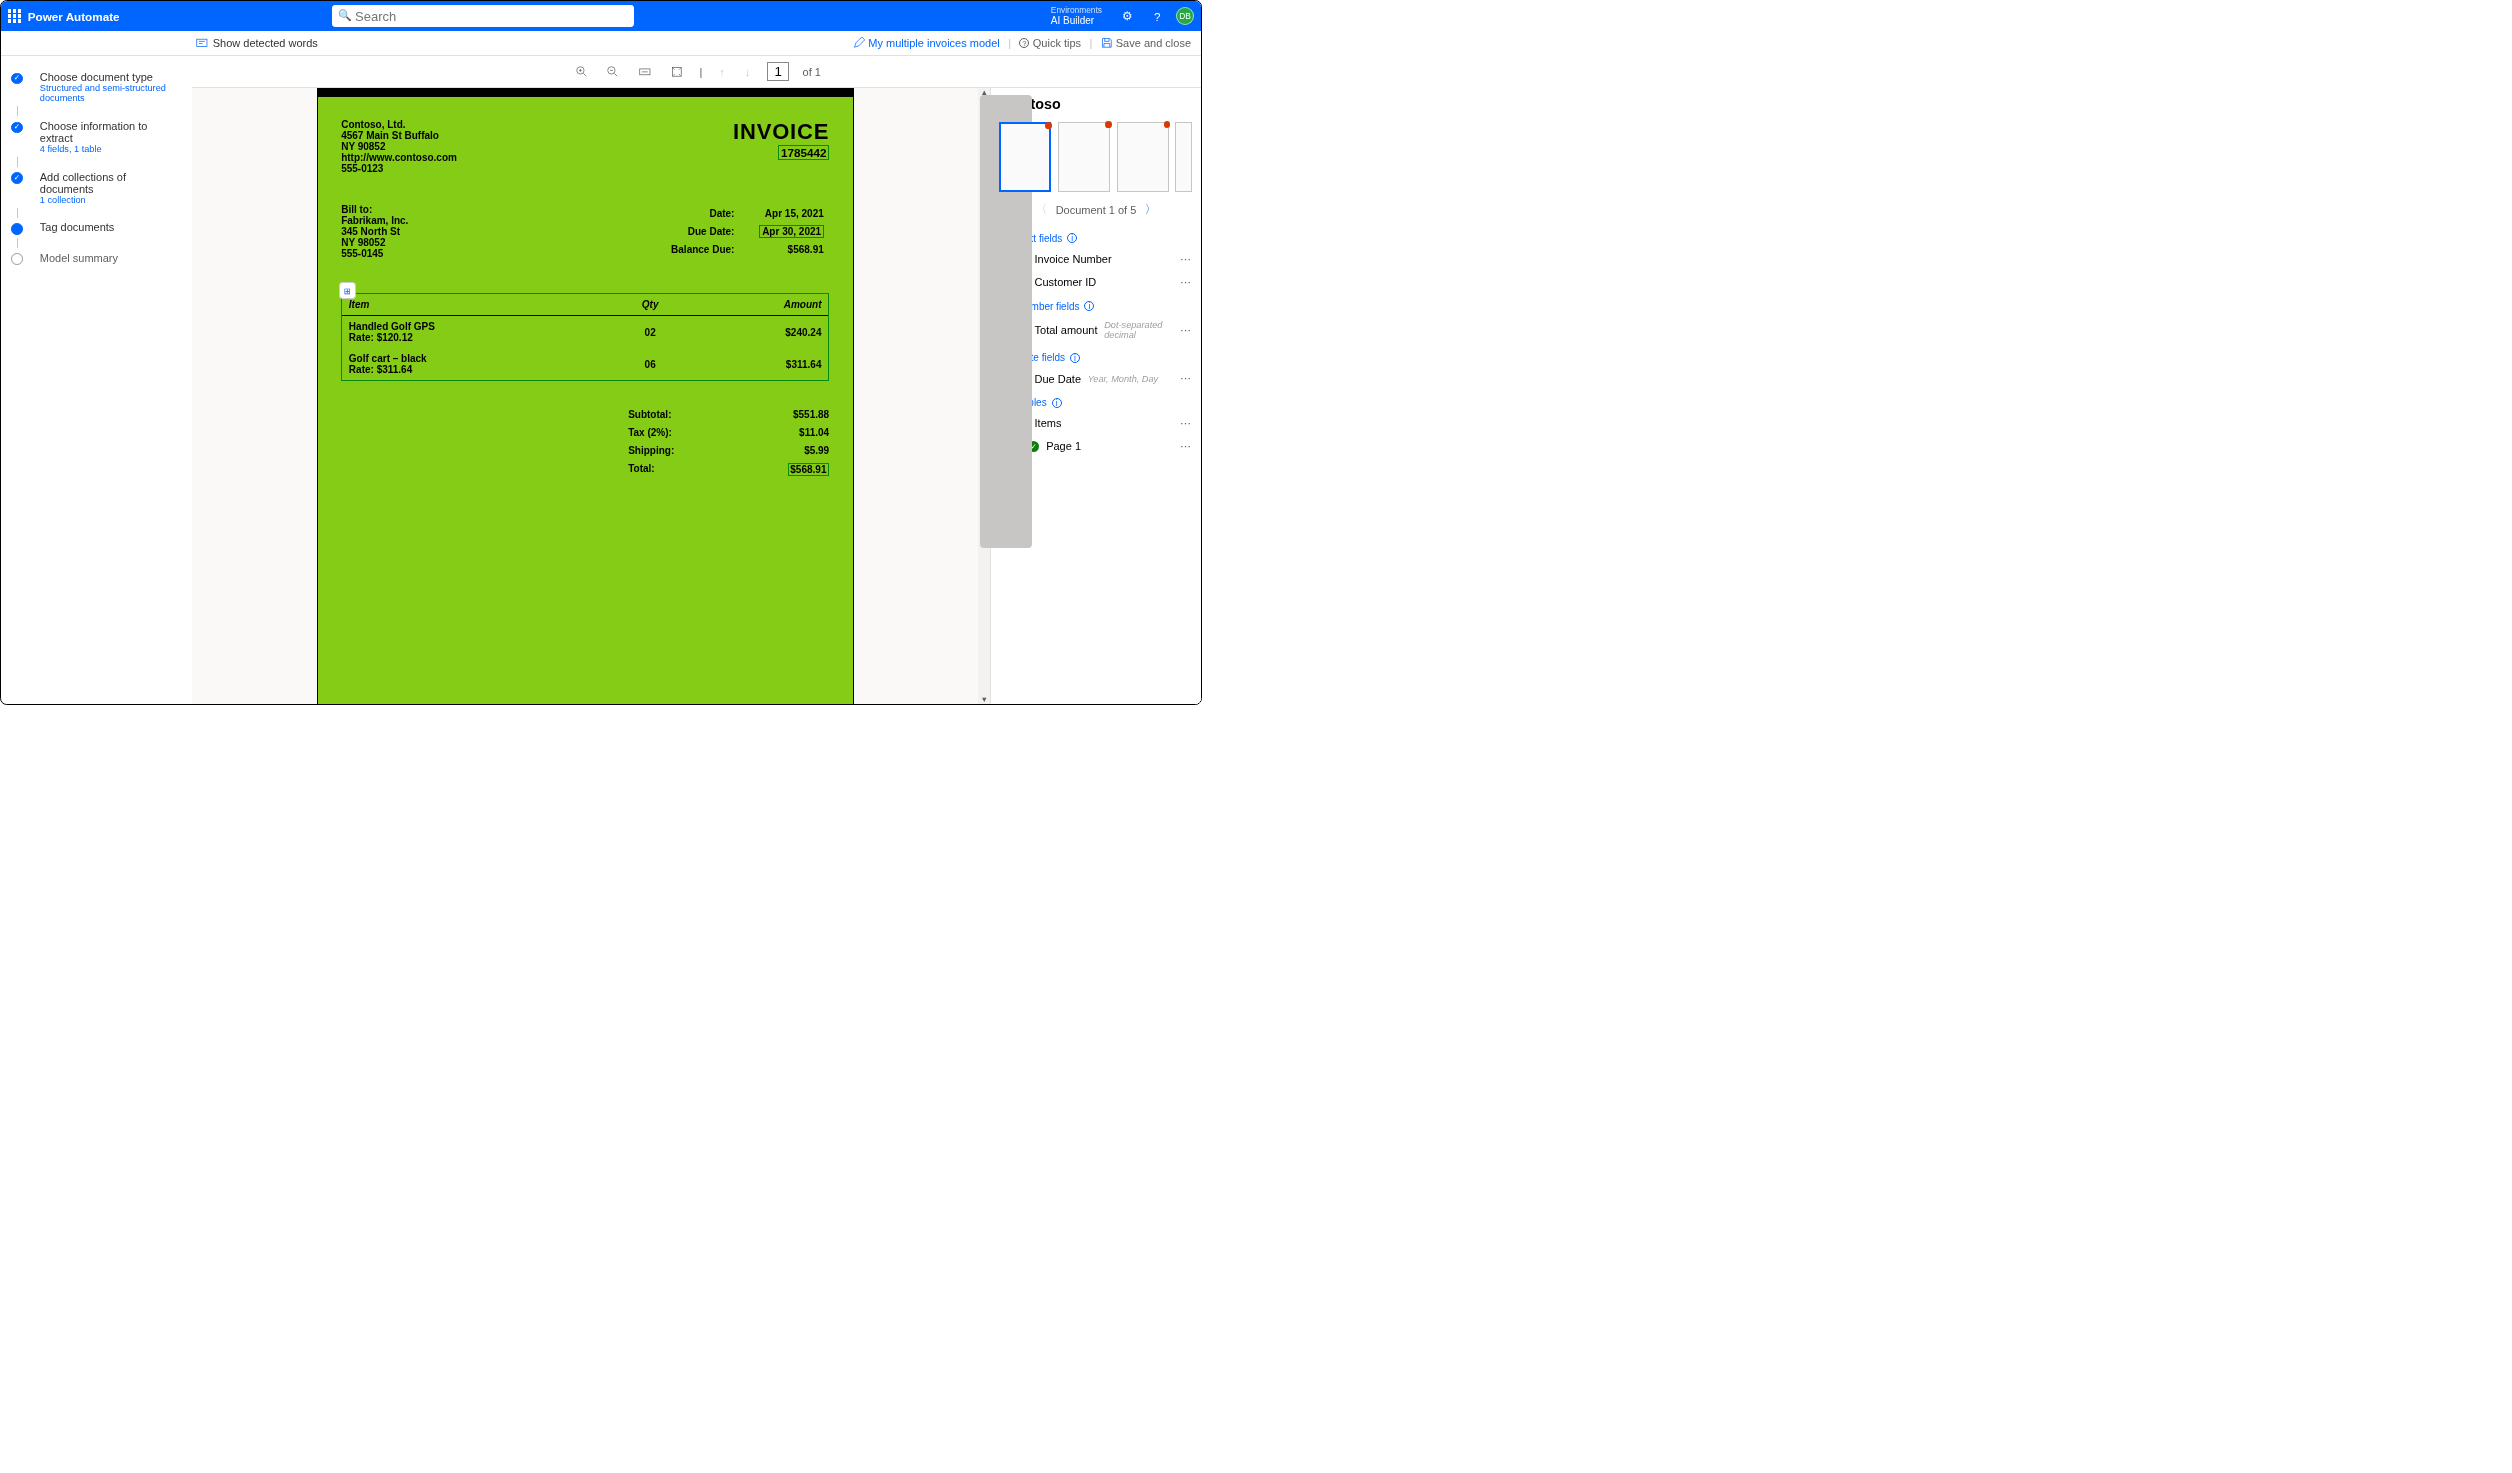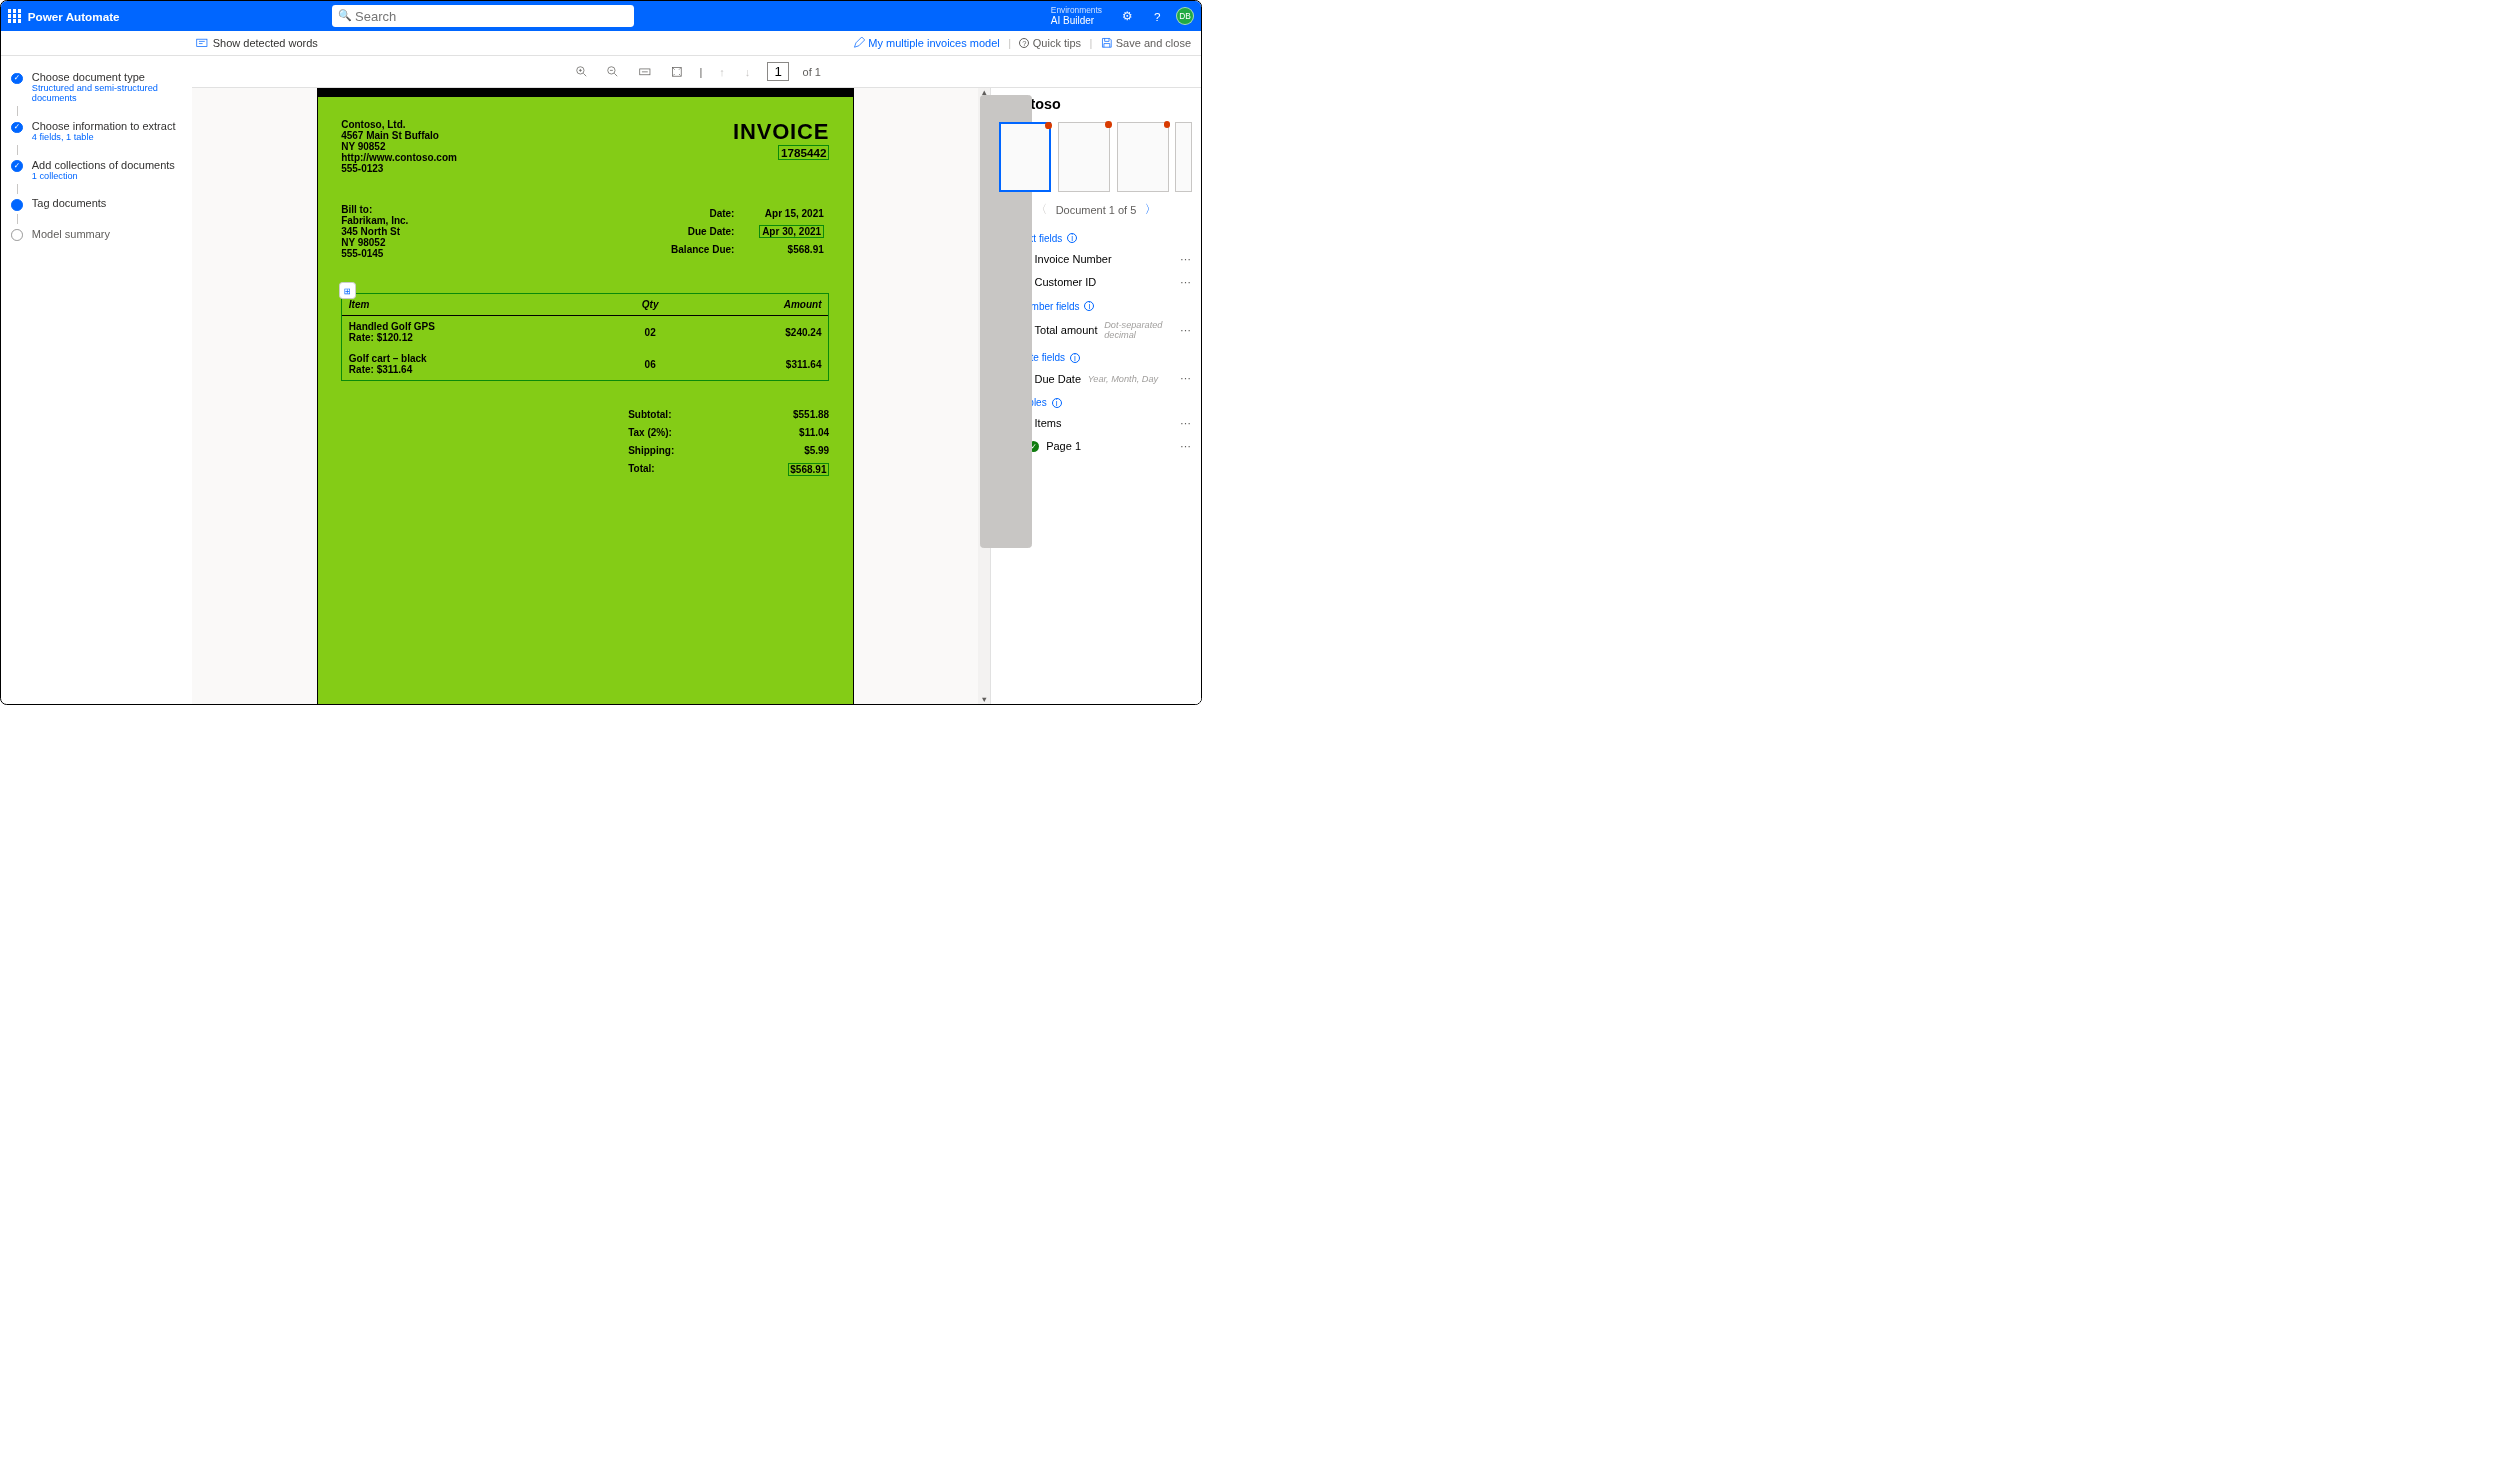--- a/index.html
+++ b/index.html
@@ -18,21 +18,21 @@
 .envblock .e2 { font-size:10px;}
 .ticon { width:23.5px; text-align:center; font-size:11.7px; cursor:pointer;}
 .avatar { width:18.5px; height:18.5px; border-radius:50%; background:#2a4; color:#fff; font-size:8.4px; display:flex; align-items:center; justify-content:center; border:0.8px solid rgba(255,255,255,.6);}
 .subbar { height: 25px; border-bottom:0.8px solid #e1e1e1; display:flex; align-items:center; padding:0 10px; font-size:11px; color:#323130;}
 .subbar .left { display:flex; align-items:center; gap:5px; color:#323130; margin-left:185px;}
 .subbar .right { margin-left:auto; display:flex; align-items:center; gap:8.4px;}
 .subbar .link { color:#0066ff; display:flex; align-items:center; gap:3.4px; cursor:pointer;}
 .subbar .sep { color:#c8c6c4;}
 .content { flex:1; display:flex; overflow:hidden;}
 .sidebar { width:191px; padding:11.7px 8.4px; font-size:11px;}
-.step { display:flex; gap:9px; padding:3.4px 1.7px; cursor:pointer;}
+.step { display:flex; gap:17px; padding:3.4px 1.7px; cursor:pointer;}
 .step .dot { width:11.7px; height:11.7px; border-radius:50%; border:0.8px solid #999; flex-shrink:0; margin-top:1.7px; position:relative;}
 .step .dot.done { background:#0066ff; border-color:#0066ff;}
 .step .dot.done::after { content:"✓"; color:#fff; font-size:7.6px; position:absolute; left:1.7px; top:-0.8px;}
 .step .dot.active { background:#0066ff; border-color:#0066ff;}
 .step .txt { font-size:11px; color:#323130;}
 .step .sub { font-size:9.2px; color:#0066ff;}
 .connector { width:0.8px; background:#c8c6c4; height:10px; margin-left:7.6px;}
 .main { flex:1; display:flex; flex-direction:column; background:#faf9f8;}
 .toolbar { height:32px; display:flex; align-items:center; justify-content:center; gap:13.4px; border-bottom:0.8px solid #e1e1e1; background:#fff; font-size:11px; color:#605e5c;}
 .toolbar .btn { cursor:pointer; padding:3.4px;}

